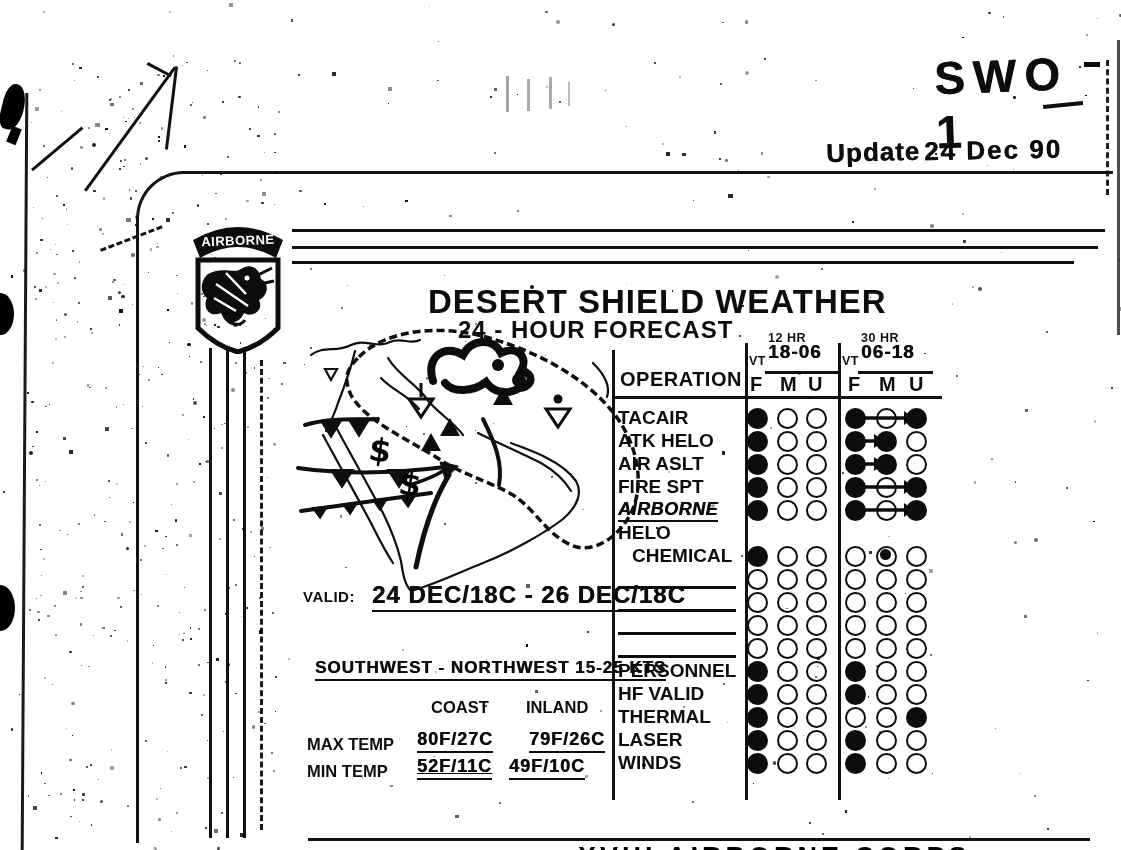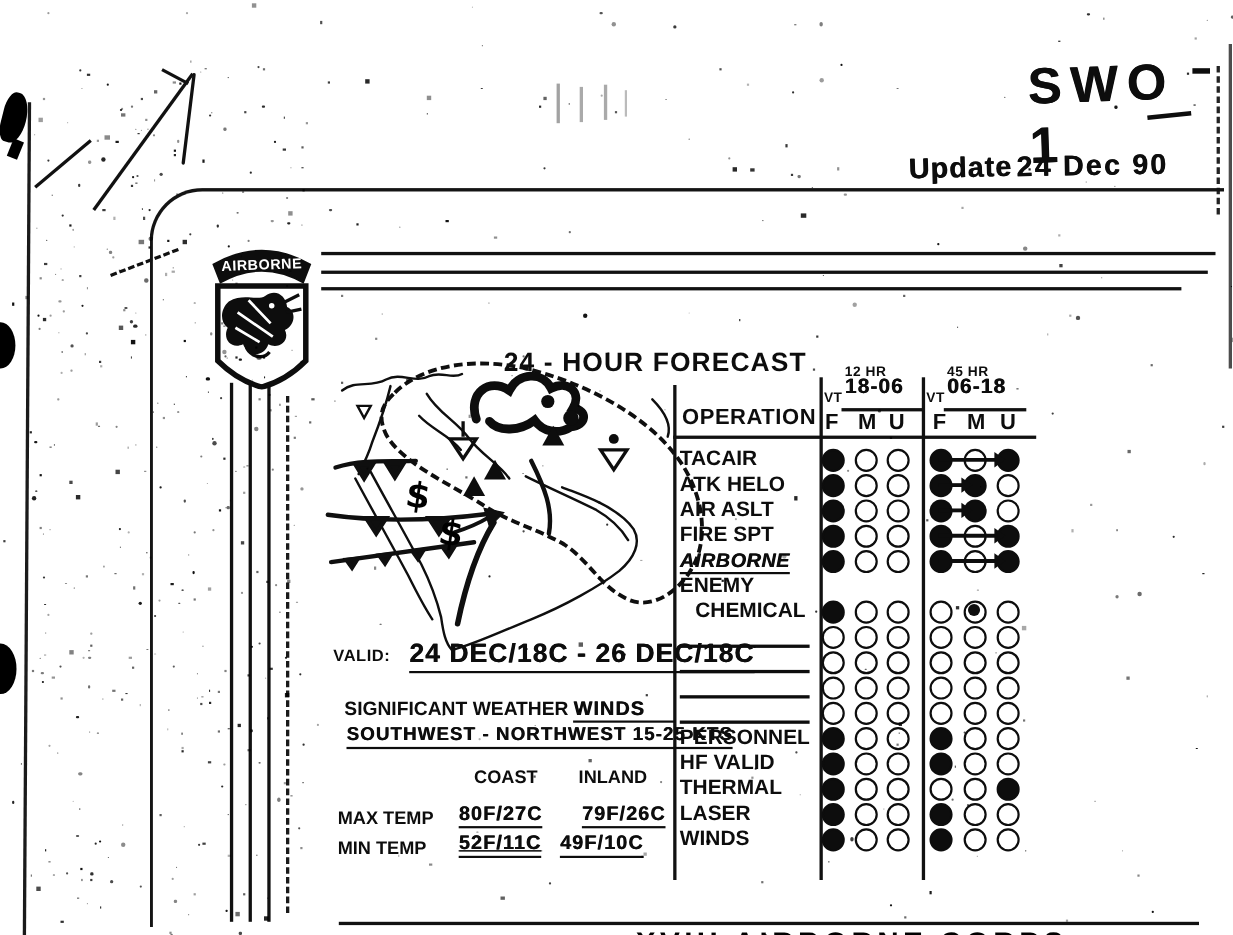--- a/index.html
+++ b/index.html
@@ -68,23 +68,24 @@
     <path d="M5,28 Q50,2 95,28 L88,46 Q50,24 12,46 Z" fill="#0d0d0d"></path>
     <text x="50" y="33" text-anchor="middle" fill="#ffffff" font-family="Liberation Sans, sans-serif" font-size="13" font-weight="bold" letter-spacing="0.5" transform="rotate(-2 50 30)">AIRBORNE</text>
     <path d="M10,48 L90,48 L90,116 Q72,134 50,140 Q28,134 10,116 Z" fill="#ffffff" stroke="#0d0d0d" stroke-width="5"></path>
     <path d="M20,62 C34,54 46,62 53,57 C63,50 72,57 73,67 C82,71 80,84 71,88
           C76,98 65,106 56,101 C51,114 37,112 33,101 C22,106 14,96 19,86 C11,80 13,68 20,62 Z" fill="#0d0d0d"></path>
     <path d="M70,63 L84,56 M72,72 L86,69 M36,104 C41,113 52,115 57,108" stroke="#0d0d0d" stroke-width="3" fill="none"></path>
     <path d="M28,72 L60,94 M38,61 L58,82 M26,86 L48,99" stroke="#ffffff" stroke-width="2.5" fill="none"></path>
     <circle cx="59" cy="66" r="2.5" fill="#ffffff"></circle>
   </svg>
 
+  <div class="abs printed" style="left:428px;top:283px;font-size:33px;letter-spacing:1px;">DESERT SHIELD WEATHER</div>
   <div class="abs printed" style="left:458px;top:316px;font-size:24px;letter-spacing:1px;">24 - HOUR FORECAST</div>
   <div class="small-bold" style="left:768px;top:331px;">12 HR</div>
-  <div class="small-bold" style="left:861px;top:331px;">45 HR</div>
+  <div class="small-bold" style="left:861px;top:331px;">30 HR</div>
 
   <svg class="abs" style="left:293px;top:323px;" width="382" height="295" viewBox="0 0 382 295">
     <g stroke="#0f0f0f" stroke-width="2.2" fill="none" stroke-linecap="round">
       <path d="M18,32 C30,22 44,30 58,22 C72,15 84,26 97,19 C108,14 118,22 127,17"></path>
       <path d="M62,28 C58,45 52,62 45,80 C42,90 38,98 33,108"></path>
       <path d="M95,35 C105,52 122,60 133,75 C144,90 160,98 170,112"></path>
       <path d="M88,55 C100,68 115,72 126,86"></path>
       <path d="M30,112 C45,140 62,170 78,200 C85,214 92,228 100,240"></path>
       <path d="M44,106 C58,132 74,160 90,190 C98,206 104,222 108,238 C110,252 112,262 118,268"></path>
       <path d="M118,268 C140,262 165,250 190,240 C220,228 252,210 270,196 C284,184 290,170 283,158 C276,148 264,140 252,134"></path>
@@ -196,21 +197,21 @@
       <div class="circle filled" style="left: 136.5px; top: 166.5px;"></div>
       <div class="circle empty" style="left: 166.5px; top: 166.5px;"></div>
       <div class="circle empty" style="left: 195.5px; top: 166.5px;"></div>
       <div class="circle filled" style="left: 234.5px; top: 166.5px;"></div>
       <div class="circle empty" style="left: 265.5px; top: 166.5px;"></div>
       <div class="circle filled" style="left: 295.5px; top: 166.5px;"></div>
       <svg width="90" height="24" style="position: absolute; left: 235px; top: 165px; overflow: visible;">
         <line x1="8" y1="12" x2="62" y2="12" stroke="#0d0d0d" stroke-width="3.5"></line>
         <polygon points="69,12 59,5 59,19" fill="#0d0d0d"></polygon>
       </svg>
-      <div class="row-label" style="left: 8px; top: 189px;">ENEMY</div>
+      <div class="row-label" style="left: 8px; top: 189px;">HELO</div>
       <div class="row-label" style="left: 22px; top: 212px;">CHEMICAL</div>
       <div class="circle filled" style="left: 136.5px; top: 212.5px;"></div>
       <div class="circle empty" style="left: 166.5px; top: 212.5px;"></div>
       <div class="circle empty" style="left: 195.5px; top: 212.5px;"></div>
       <div class="circle empty" style="left: 234.5px; top: 212.5px;"></div>
       <div class="circle dot" style="left: 265.5px; top: 212.5px;">
         <i></i>
       </div>
       <div class="circle empty" style="left: 295.5px; top: 212.5px;"></div>
       <div class="blank-line" style="left: 8px; top: 253px; width: 118px;"></div>
@@ -274,24 +275,20 @@
       <div class="circle empty" style="left: 166.5px; top: 419.5px;"></div>
       <div class="circle empty" style="left: 195.5px; top: 419.5px;"></div>
       <div class="circle filled" style="left: 234.5px; top: 419.5px;"></div>
       <div class="circle empty" style="left: 265.5px; top: 419.5px;"></div>
       <div class="circle empty" style="left: 295.5px; top: 419.5px;"></div>
     </div>
 
   <div class="abs printed" style="left:303px;top:588px;font-size:15px;letter-spacing:.5px;">VALID:</div>
   <div class="abs hw u" style="left:372px;top:581px;font-size:24px;">24 DEC/18C - 26 DEC/18C</div>
 
-  <div class="abs" style="left:313px;top:634px;white-space:nowrap;">
-    <span class="printed" style="font-size:17.5px;">SIGNIFICANT WEATHER</span>
-    <span class="hw u" style="font-size:18px;padding-right:28px;">WINDS</span>
-  </div>
   <div class="abs hw u" style="left:315px;top:658px;font-size:17px;">SOUTHWEST - NORTHWEST 15-25 KTS</div>
 
   <div class="abs printed" style="left:431px;top:698px;font-size:16.5px;">COAST</div>
   <div class="abs printed" style="left:526px;top:698px;font-size:16.5px;">INLAND</div>
 
   <div class="abs printed" style="left:307px;top:735px;font-size:16.5px;">MAX TEMP</div>
   <div class="abs hw u" style="left:417px;top:729px;font-size:18px;">80F/27C</div>
   <div class="abs hw u" style="left:529px;top:729px;font-size:18px;">79F/26C</div>
   <div class="abs printed" style="left:307px;top:762px;font-size:16.5px;">MIN TEMP</div>
   <div class="abs hw u" style="left:417px;top:756px;font-size:18px;text-decoration:underline;">52F/11C</div>

